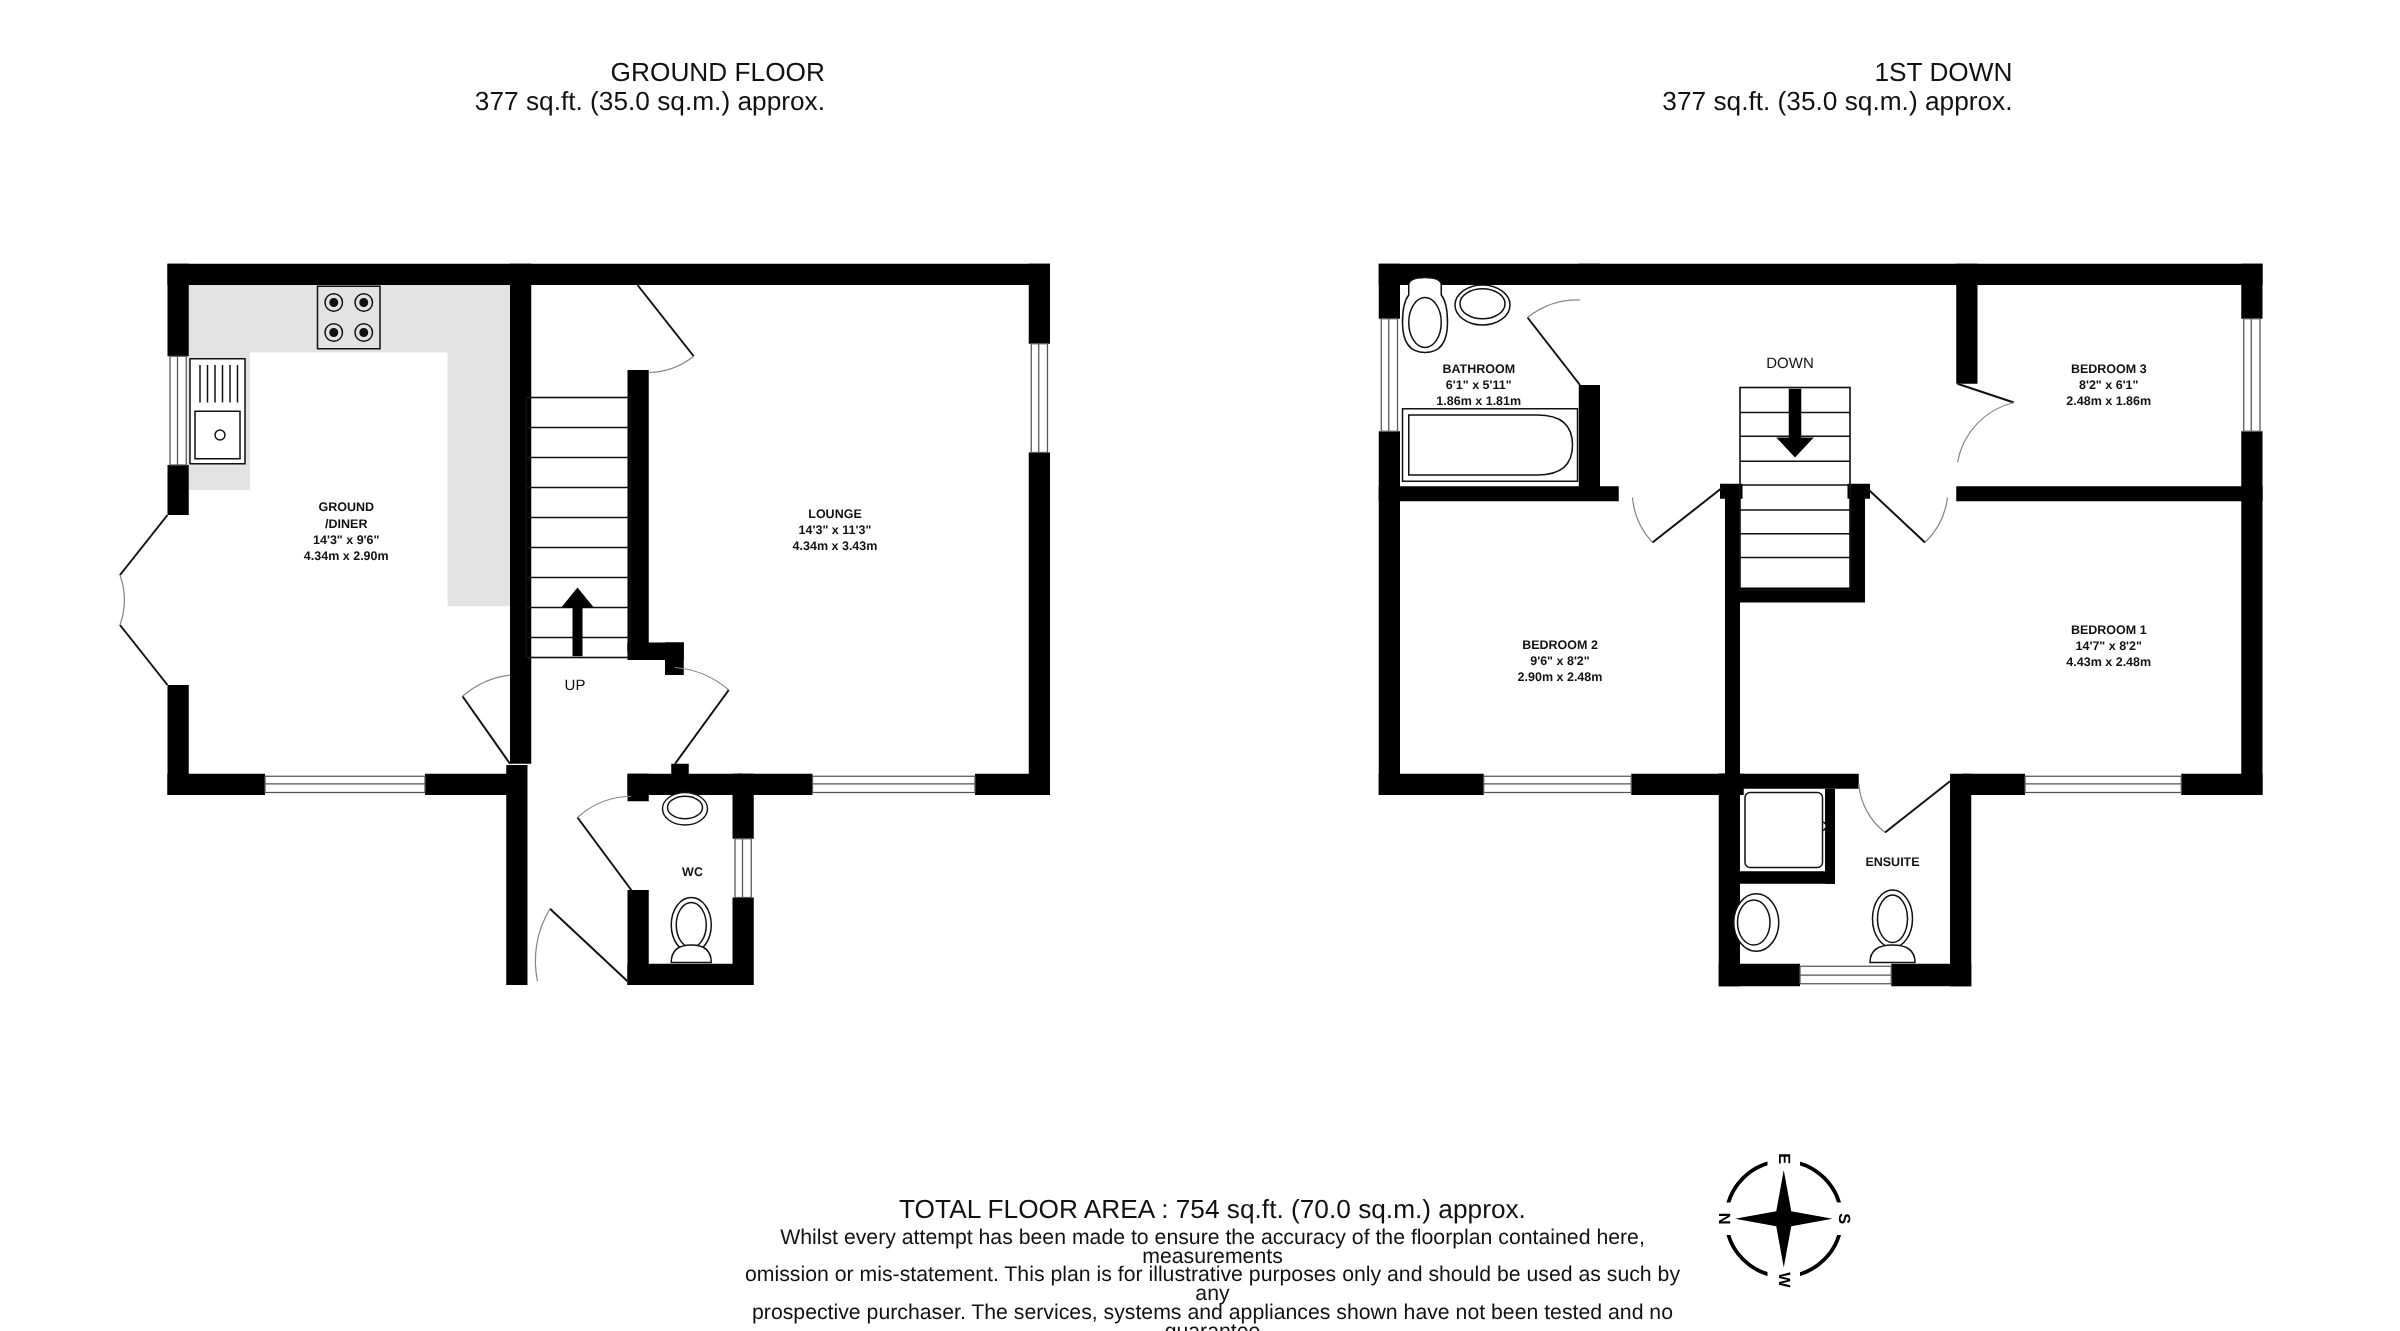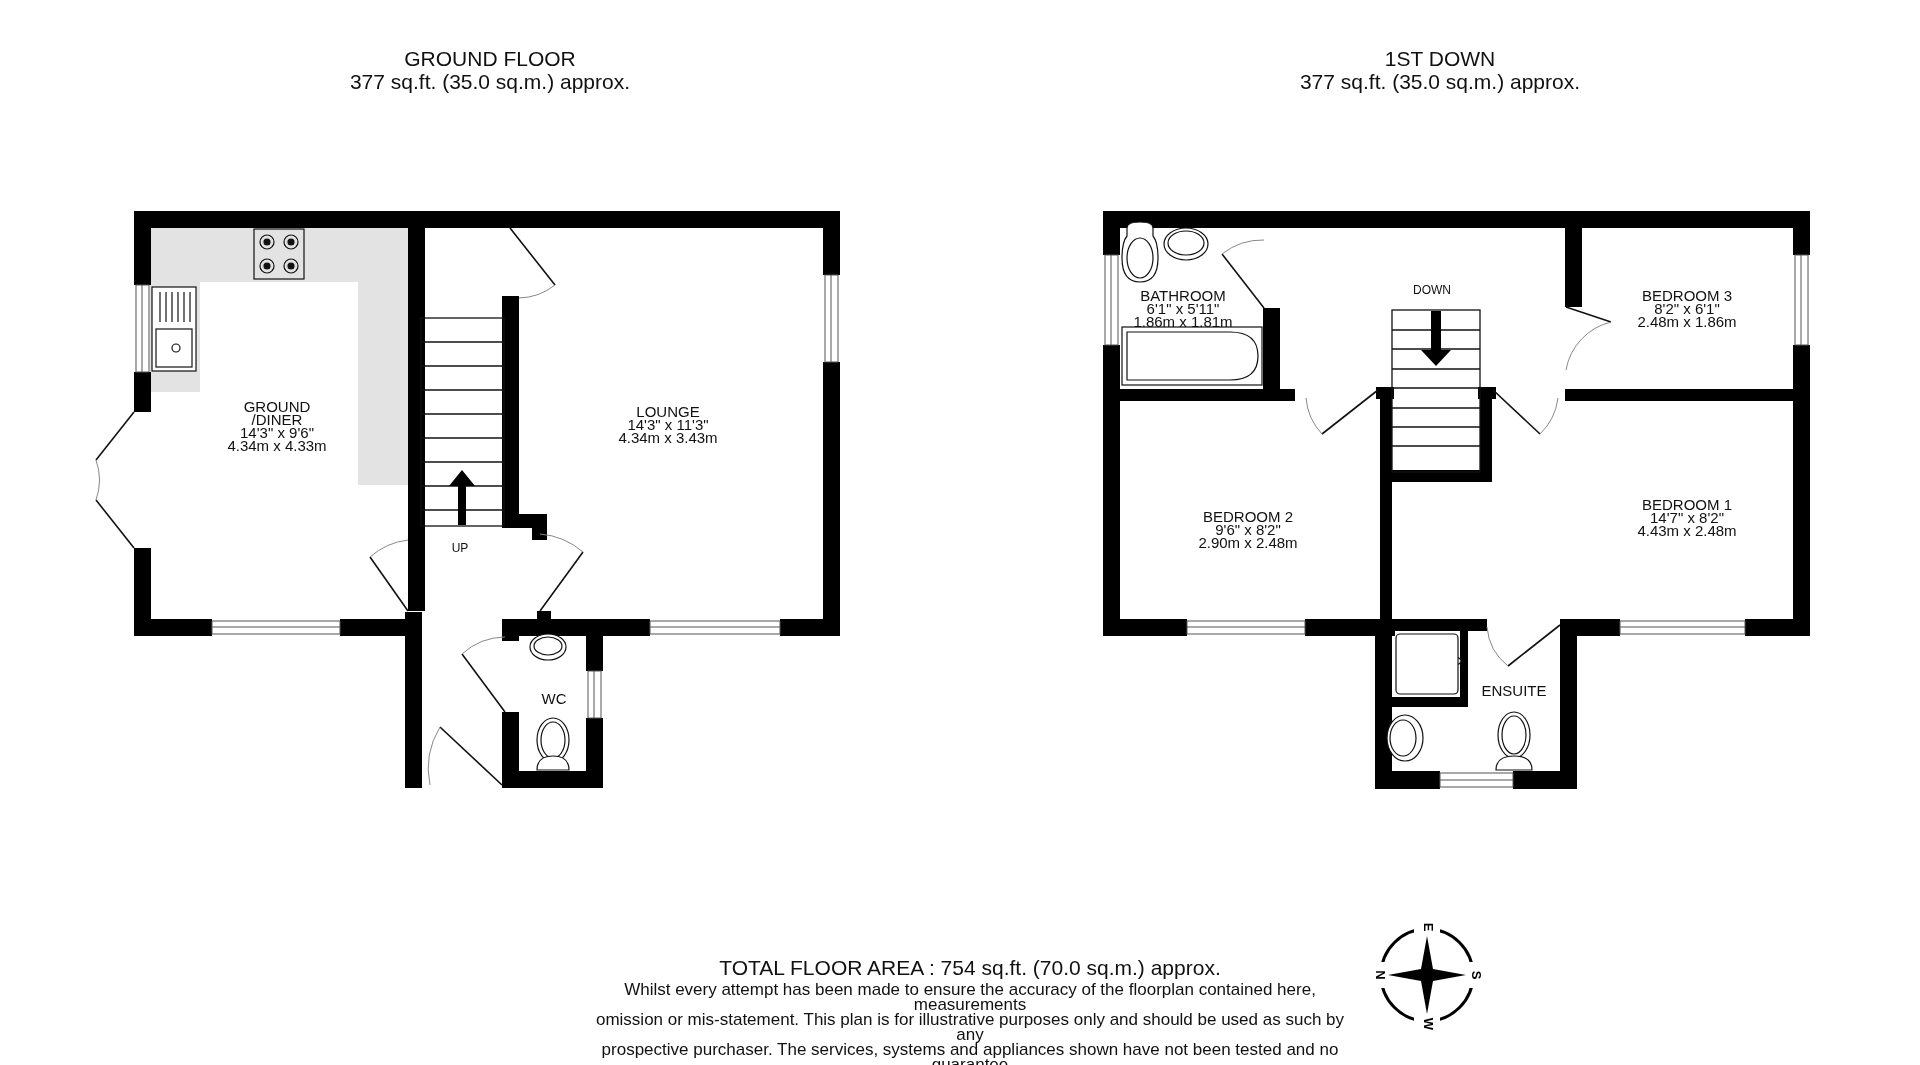--- a/index.html
+++ b/index.html
@@ -1,20 +1,20 @@
 <!DOCTYPE html>
 <html><head>
 <meta charset="utf-8">
 <style>
   html,body{margin:0;padding:0;background:#ffffff;}
   body{width:1920px;height:1065px;position:relative;overflow:hidden;font-family:"Liberation Sans",sans-serif;color:#111;}
-  .floor-header{position:absolute;text-align:center;font-size:21px;line-height:23px;color:#111;}
+  .floor-header{position:absolute;text-align:right;font-size:21px;line-height:23px;color:#111;}
   .floor-header .t{display:block;}
   .plan{position:absolute;left:0;top:0;width:1920px;height:1065px;}
-  .room-label{position:absolute;text-align:center;font-weight:normal;font-size:15px;line-height:13px;color:#111;transform:translateX(-50%);white-space:nowrap;}
+  .room-label{position:absolute;text-align:center;font-weight:bold;font-size:10px;line-height:13px;color:#111;transform:translateX(-50%);white-space:nowrap;}
   .room-label span{display:block;}
   .plain-label{position:absolute;font-size:12px;color:#111;transform:translateX(-50%);white-space:nowrap;}
   .footer{position:absolute;left:590px;width:760px;top:958px;text-align:center;}
   .footer .total{font-size:21px;line-height:20px;}
   .footer .disclaimer{font-size:17px;line-height:15px;margin-top:4px;}
   .footer .credit{font-size:12.5px;line-height:15px;}
   .compass{position:absolute;left:1370px;top:918px;width:115px;height:115px;}
 </style>
 </head>
 <body>
@@ -253,21 +253,21 @@
       <ellipse cx="1514" cy="735" rx="12" ry="19"></ellipse>
       <path d="M1496 770 Q1496 756 1514 756 Q1532 756 1532 770 Z"></path>
     </g>
   </g>
 </svg>
 
 <div class="room-label" style="left:277px;top:400px;">
   <span>GROUND</span>
   <span>/DINER</span>
   <span>14'3"  x 9'6"</span>
-  <span>4.34m  x 4.33m</span>
+  <span>4.34m  x 2.90m</span>
 </div>
 <div class="room-label" style="left:668px;top:405px;">
   <span>LOUNGE</span>
   <span>14'3"  x 11'3"</span>
   <span>4.34m  x 3.43m</span>
 </div>
 <div class="room-label" style="left:554px;top:692px;">
   <span>WC</span>
 </div>
 <div class="plain-label" style="left:460px;top:541px;">UP</div>

